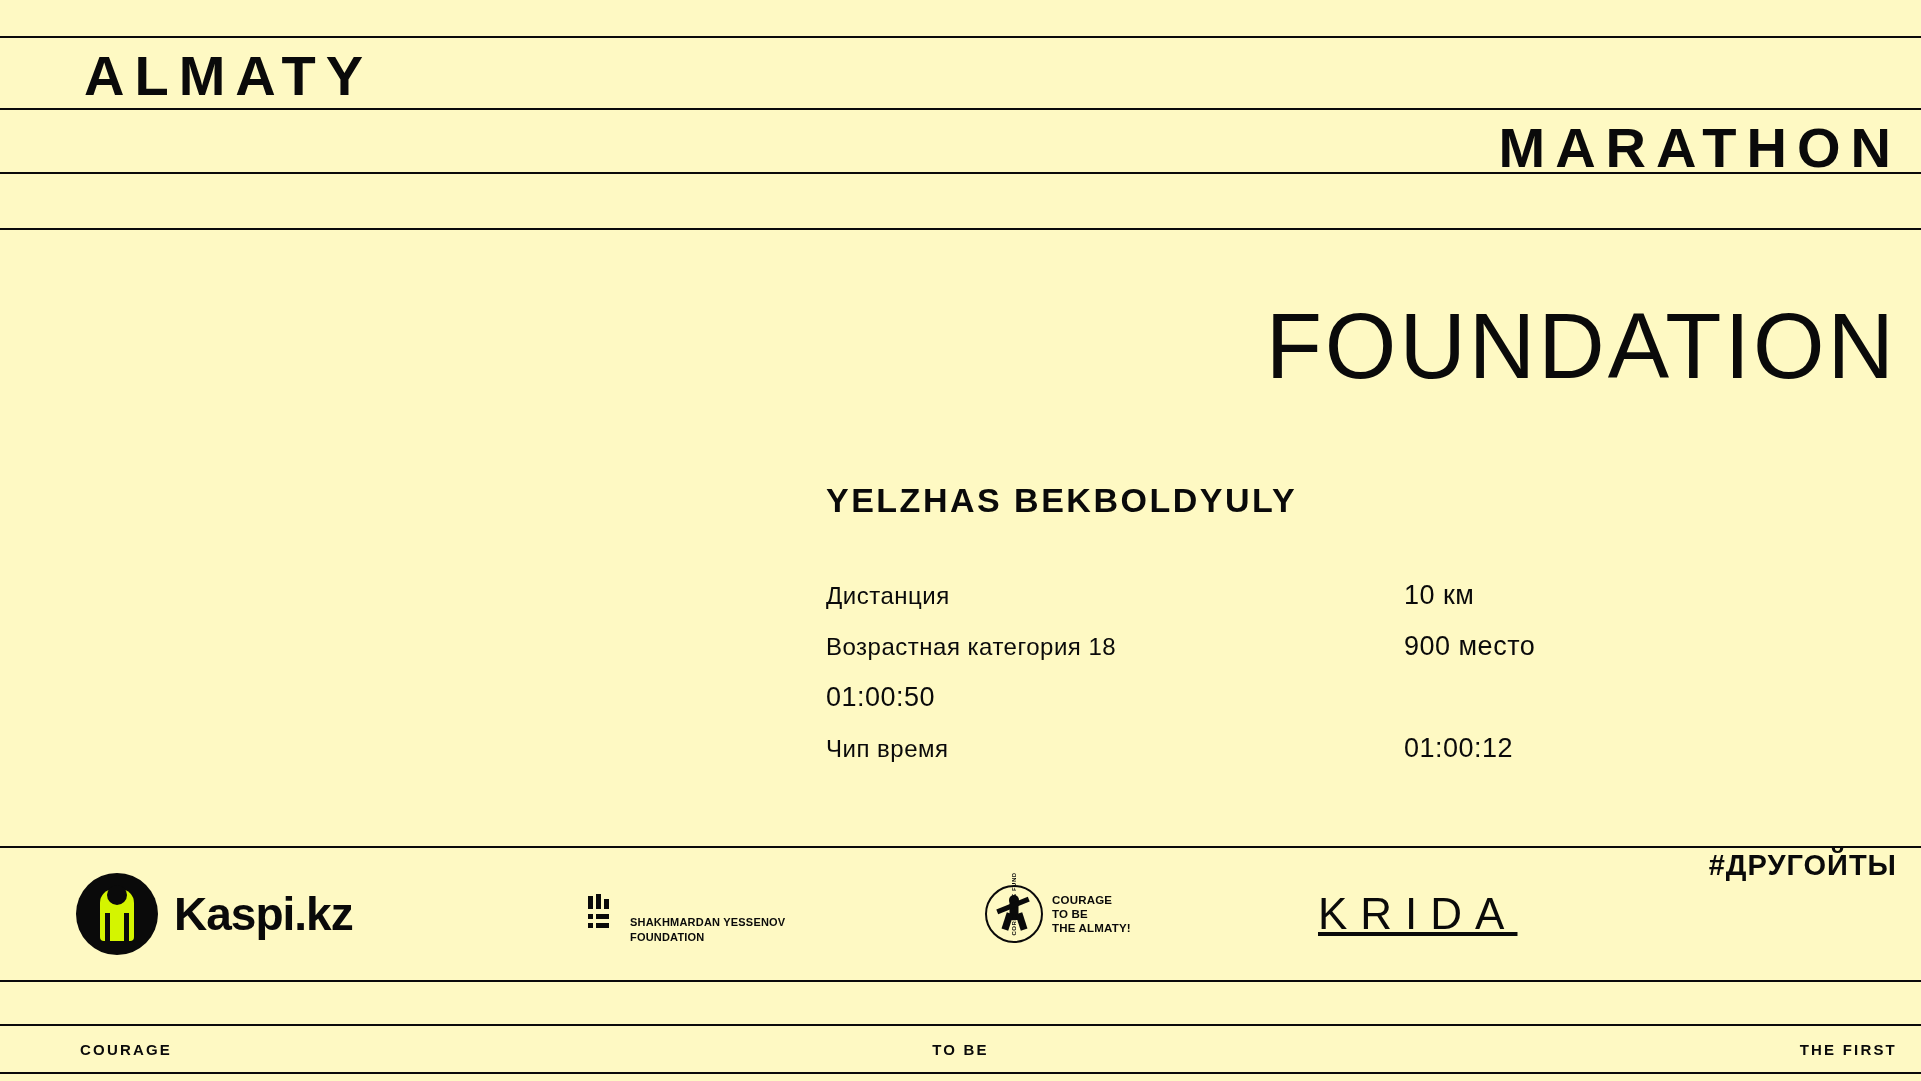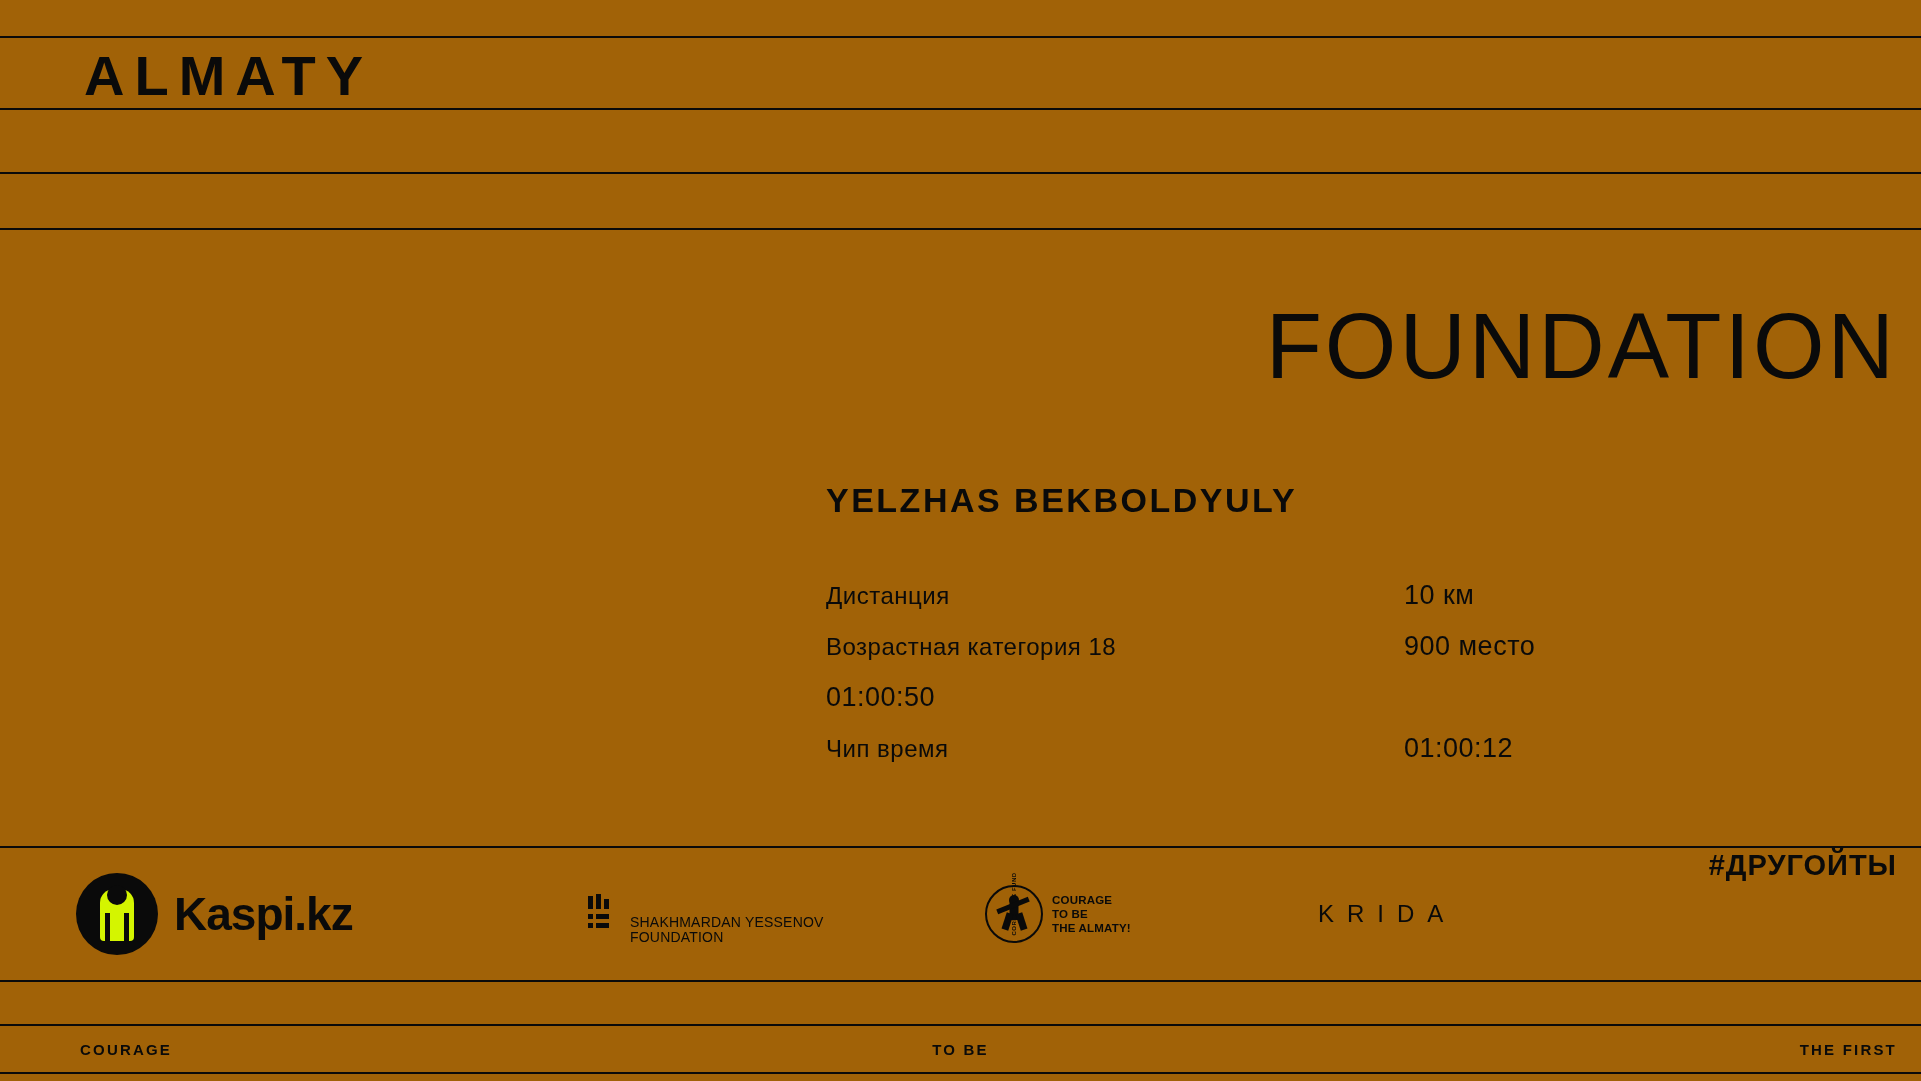--- a/index.html
+++ b/index.html
@@ -11,21 +11,21 @@
     width: 1921px;
     height: 1081px;
     overflow: hidden;
     font-family: "Liberation Sans", sans-serif;
     color: #0a0a0a;
     position: relative;
   }
   .page {
     position: absolute;
     inset: 0;
-    background: #a16207;
+    background: #fef9c3;
   }
 
   
   .rule {
     position: absolute;
     left: 0;
     width: 1921px;
     height: 2px;
     background: #0a0a0a;
   }
@@ -198,22 +198,22 @@
     width: 30px;
     height: 40px;
     position: relative;
   }
   .yess-mark i {
     position: absolute;
     background: #0a0a0a;
     display: block;
   }
   .yess-text {
-    font-size: 14px;
-    font-weight: 400;
+    font-size: 11px;
+    font-weight: 700;
     line-height: 15px;
     letter-spacing: 0.2px;
     margin-top: 32px;
   }
   .sp-corporate {
     position: absolute;
     left: 985px;
     top: 0;
     height: 132px;
     display: flex;
@@ -291,24 +291,25 @@
   }
   .sp-krida {
     position: absolute;
     left: 1318px;
     top: 0;
     height: 132px;
     display: flex;
     align-items: center;
   }
   .krida-word {
-    font-size: 24px;
+    font-size: 44px;
     font-weight: 400;
     letter-spacing: 13px;
     line-height: 38px;
+    text-decoration: underline;
   }
   .sp-drugoity {
     position: absolute;
     right: 24px;
     top: 0;
     height: 132px;
     display: flex;
   }
   .drug-word {
     font-size: 29px;
@@ -358,20 +359,21 @@
   <div class="rule r1"></div>
   <div class="rule r2"></div>
   <div class="rule r3"></div>
   <div class="rule r4"></div>
   <div class="rule r5"></div>
   <div class="rule r6"></div>
   <div class="rule r7"></div>
   <div class="rule r8"></div>
 
   <div class="hdr-almaty">ALMATY</div>
+  <div class="hdr-marathon">MARATHON</div>
 
   <div class="cert-title">FOUNDATION</div>
   <div class="cert-name">YELZHAS BEKBOLDYULY</div>
 
   <div class="details">
     <div class="detail-row">
       <div class="detail-label">Дистанция</div>
       <div class="detail-value">10 км</div>
     </div>
     <div class="detail-row">

